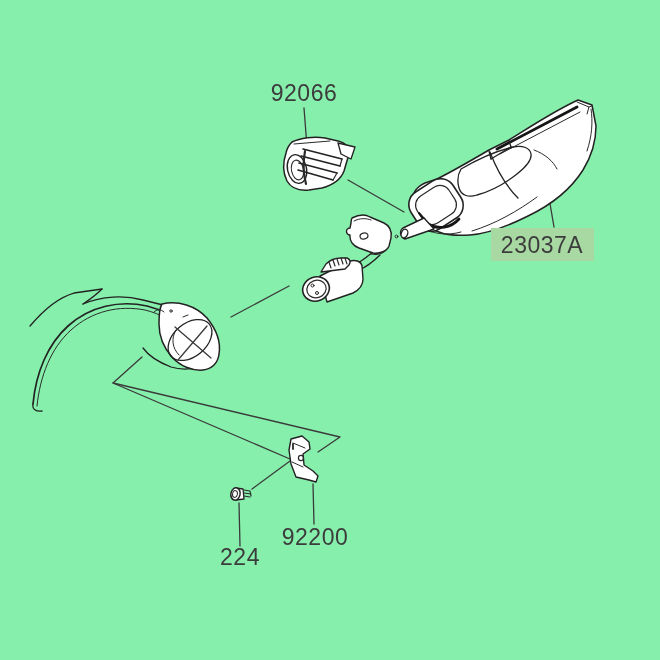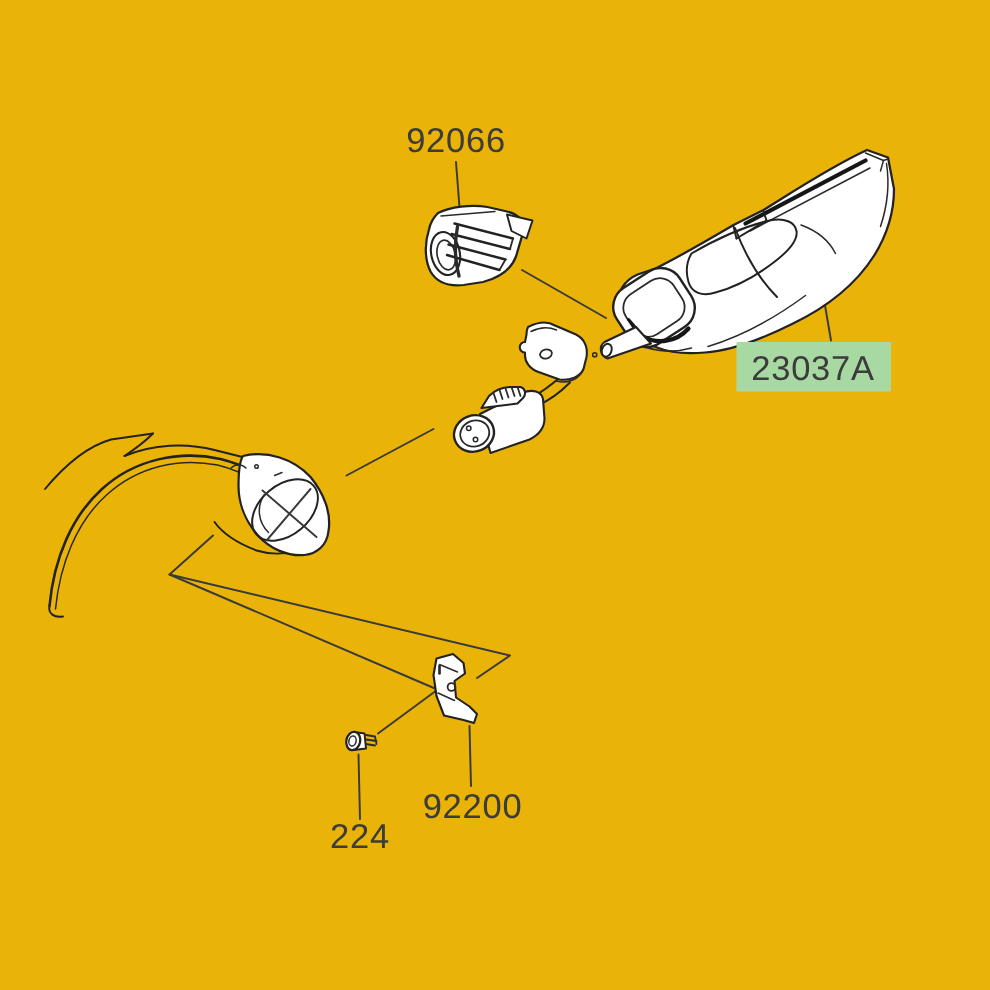--- a/index.html
+++ b/index.html
@@ -1,16 +1,16 @@
 <!DOCTYPE html>
 <html><head>
 <meta charset="utf-8">
 <style>
   html,body{margin:0;padding:0;background:#ffffff;}
-  .stage{position:relative;width:660px;height:660px;background:#eab308;overflow:hidden;
+  .stage{position:relative;width:660px;height:660px;background:#86efac;overflow:hidden;
          font-family:"Liberation Sans", sans-serif;}
   svg{position:absolute;left:0;top:0;}
   .ln{fill:none;stroke:#3a3a3a;stroke-width:1.3;stroke-linecap:round;stroke-linejoin:round;}
   .pt{fill:#ffffff;stroke:#222222;stroke-width:1.5;stroke-linecap:round;stroke-linejoin:round;}
   .dt{fill:none;stroke:#222222;stroke-width:1.3;stroke-linecap:round;stroke-linejoin:round;}
   .thin{fill:none;stroke:#2a2a2a;stroke-width:1;stroke-linecap:round;}
   .thick{fill:none;stroke:#161616;stroke-width:2.8;stroke-linecap:round;}
   .lbl{font-family:"Liberation Sans", sans-serif;font-size:23px;fill:#3c3c3c;
        letter-spacing:0.5px;text-anchor:middle;}
 </style>

